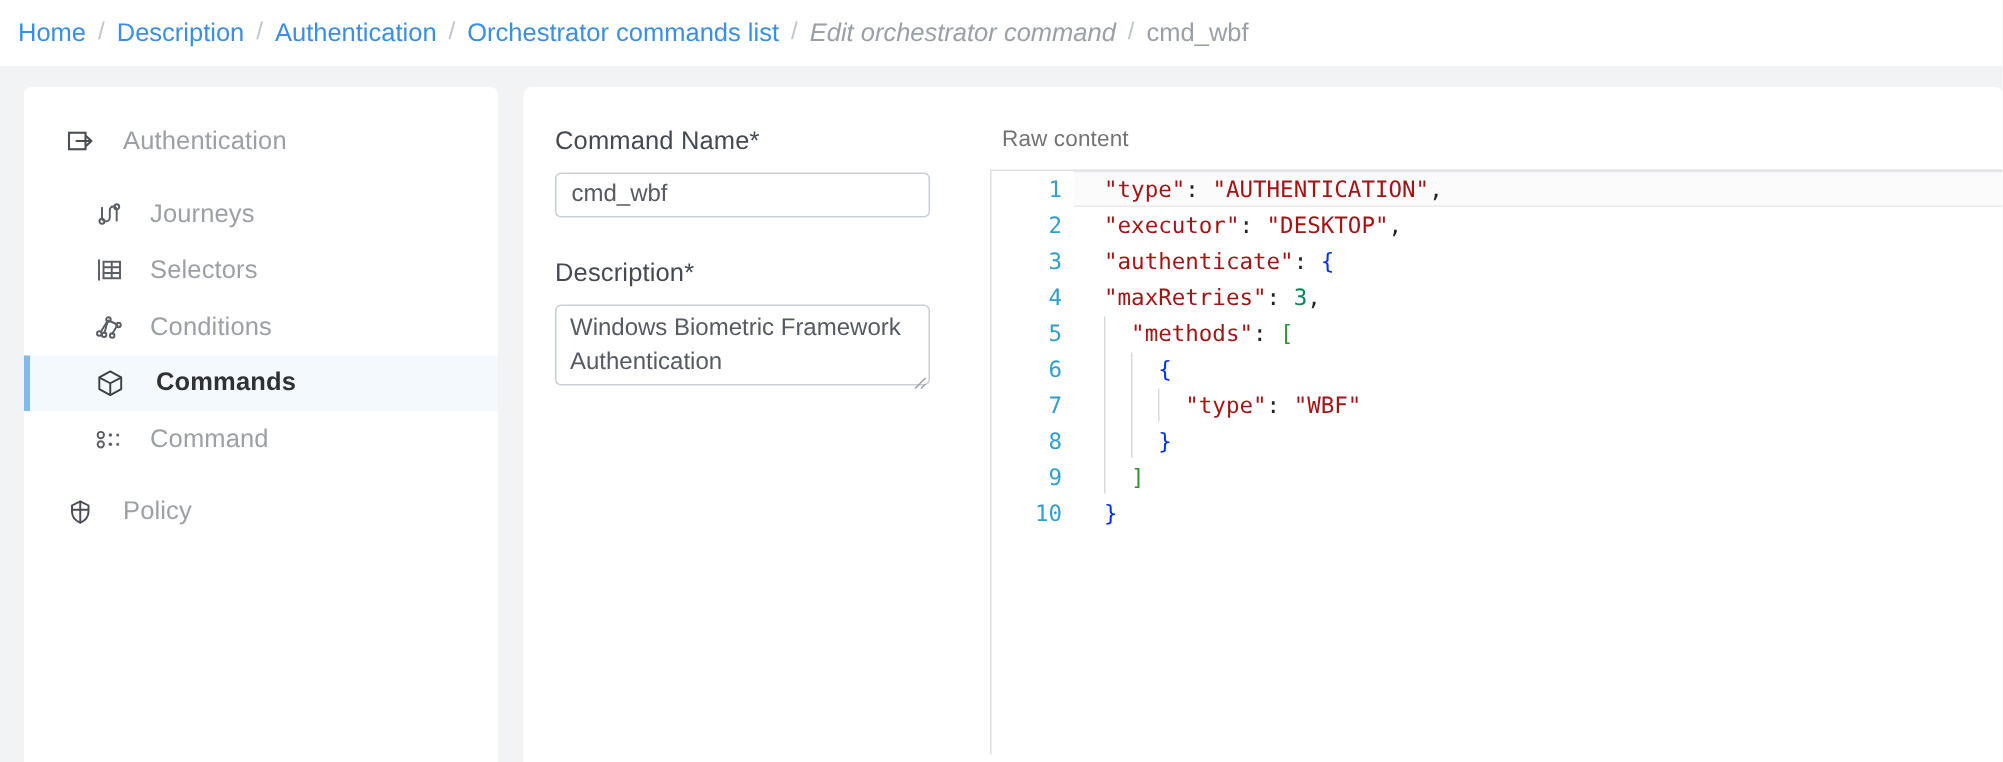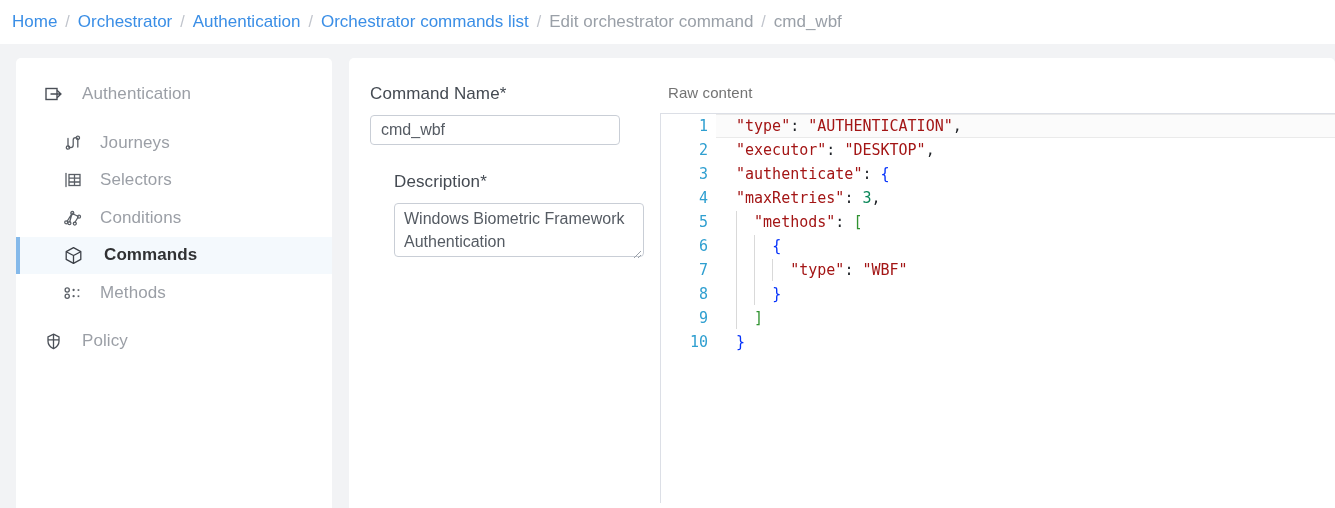--- a/index.html
+++ b/index.html
@@ -25,21 +25,21 @@
     align-items: center;
     padding: 0 0 0 12px;
     font-size: 17px;
     white-space: nowrap;
   }
   .crumb-link {
     color: #3a8ee6;
     text-decoration: none;
     cursor: pointer;
   }
-  .crumb-plain { color: #9aa0a8; }
+  .crumb-plain { color: #9aa0a8; font-style: italic; }
   .crumb-last  { color: #9aa0a8; }
   .crumb-sep {
     color: #c0c4cc;
     padding: 0 8px;
     font-size: 16px;
   }
 
   
   .page {
     position: relative;
@@ -154,21 +154,21 @@
     height: 30px;
     border: 1px solid #c9ced6;
     border-radius: 4px;
     background: #fff;
     font-family: "Liberation Sans", sans-serif;
     font-size: 16px;
     color: #555b63;
     padding: 0 10px;
     outline: none;
   }
-  .field-block-2 { margin-top: 27px; margin-left: 24px; }
+  .field-block-2 { margin-top: 27px; }
   .textarea-wrap { position: relative; width: 250px; }
   .text-area {
     width: 250px;
     height: 54px;
     border: 1px solid #c9ced6;
     border-radius: 4px;
     background: #fff;
     font-family: "Liberation Sans", sans-serif;
     font-size: 16px;
     line-height: 23px;
@@ -264,21 +264,21 @@
     background: #d9d9d9;
     z-index: 0;
   }
 </style>
 </head>
 <body>
 
 <div class="breadcrumb-bar">
   <span class="crumb-link">Home</span>
   <span class="crumb-sep">/</span>
-  <span class="crumb-link">Orchestrator</span>
+  <span class="crumb-link">Description</span>
   <span class="crumb-sep">/</span>
   <span class="crumb-link">Authentication</span>
   <span class="crumb-sep">/</span>
   <span class="crumb-link">Orchestrator commands list</span>
   <span class="crumb-sep">/</span>
   <span class="crumb-plain">Edit orchestrator command</span>
   <span class="crumb-sep">/</span>
   <span class="crumb-last">cmd_wbf</span>
 </div>
 
@@ -348,21 +348,21 @@
         <span class="ico">
           <svg width="20" height="20" viewBox="0 0 20 20" fill="none" stroke="#5a5f66" stroke-width="1.3">
             <circle cx="4.2" cy="7" r="2.1"></circle>
             <circle cx="10.6" cy="7" r="1.15" fill="#5a5f66" stroke="none"></circle>
             <rect x="14.6" y="6.2" width="1.7" height="1.7" fill="#5a5f66" stroke="none"></rect>
             <circle cx="4.2" cy="13.2" r="2.1"></circle>
             <circle cx="10.6" cy="13.2" r="1.15" fill="#5a5f66" stroke="none"></circle>
             <rect x="14.6" y="12.4" width="1.7" height="1.7" fill="#5a5f66" stroke="none"></rect>
           </svg>
         </span>
-        <span class="label">Methods</span>
+        <span class="label">Command</span>
       </div>
 
       <div class="side-item standalone">
         <span class="ico">
           <svg width="21" height="21" viewBox="0 0 21 21" fill="none" stroke="#4a4f57" stroke-width="1.3">
             <path d="M10.5 3.2 L16 6 v4.2 c0 3.6 -2.6 6 -5.5 7.4 C7.6 16.2 5 13.8 5 10.2 V6 Z"></path>
             <path d="M10.5 3.2 V17.6 M5 8.8 H16"></path>
           </svg>
         </span>
         <span class="label">Policy</span>

